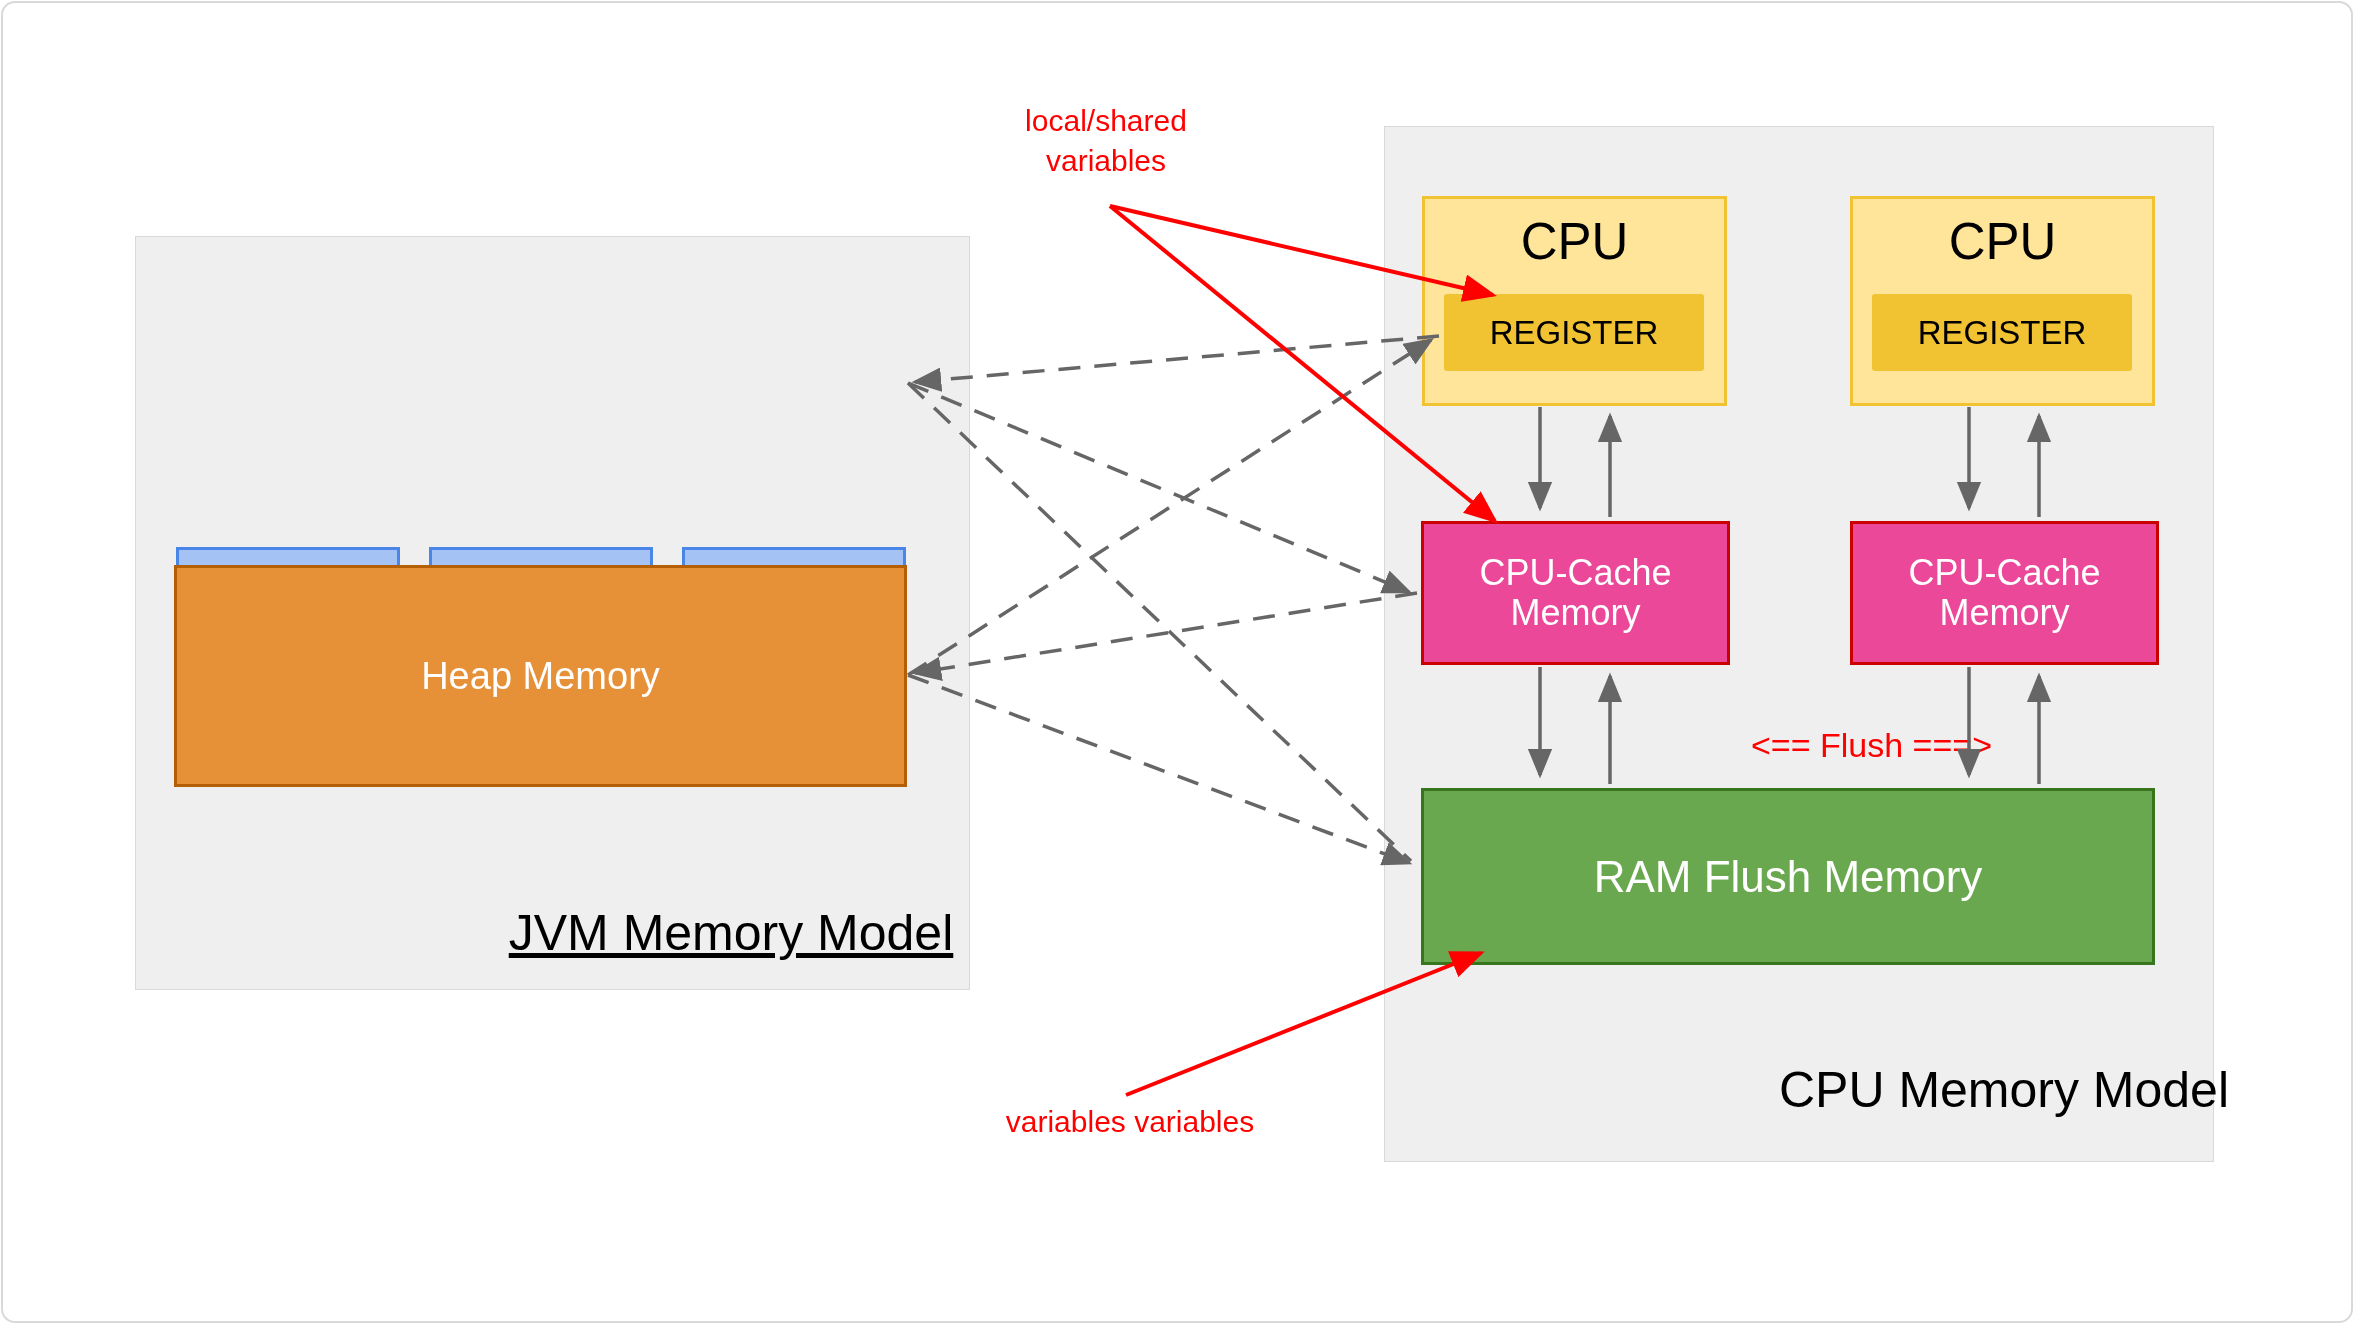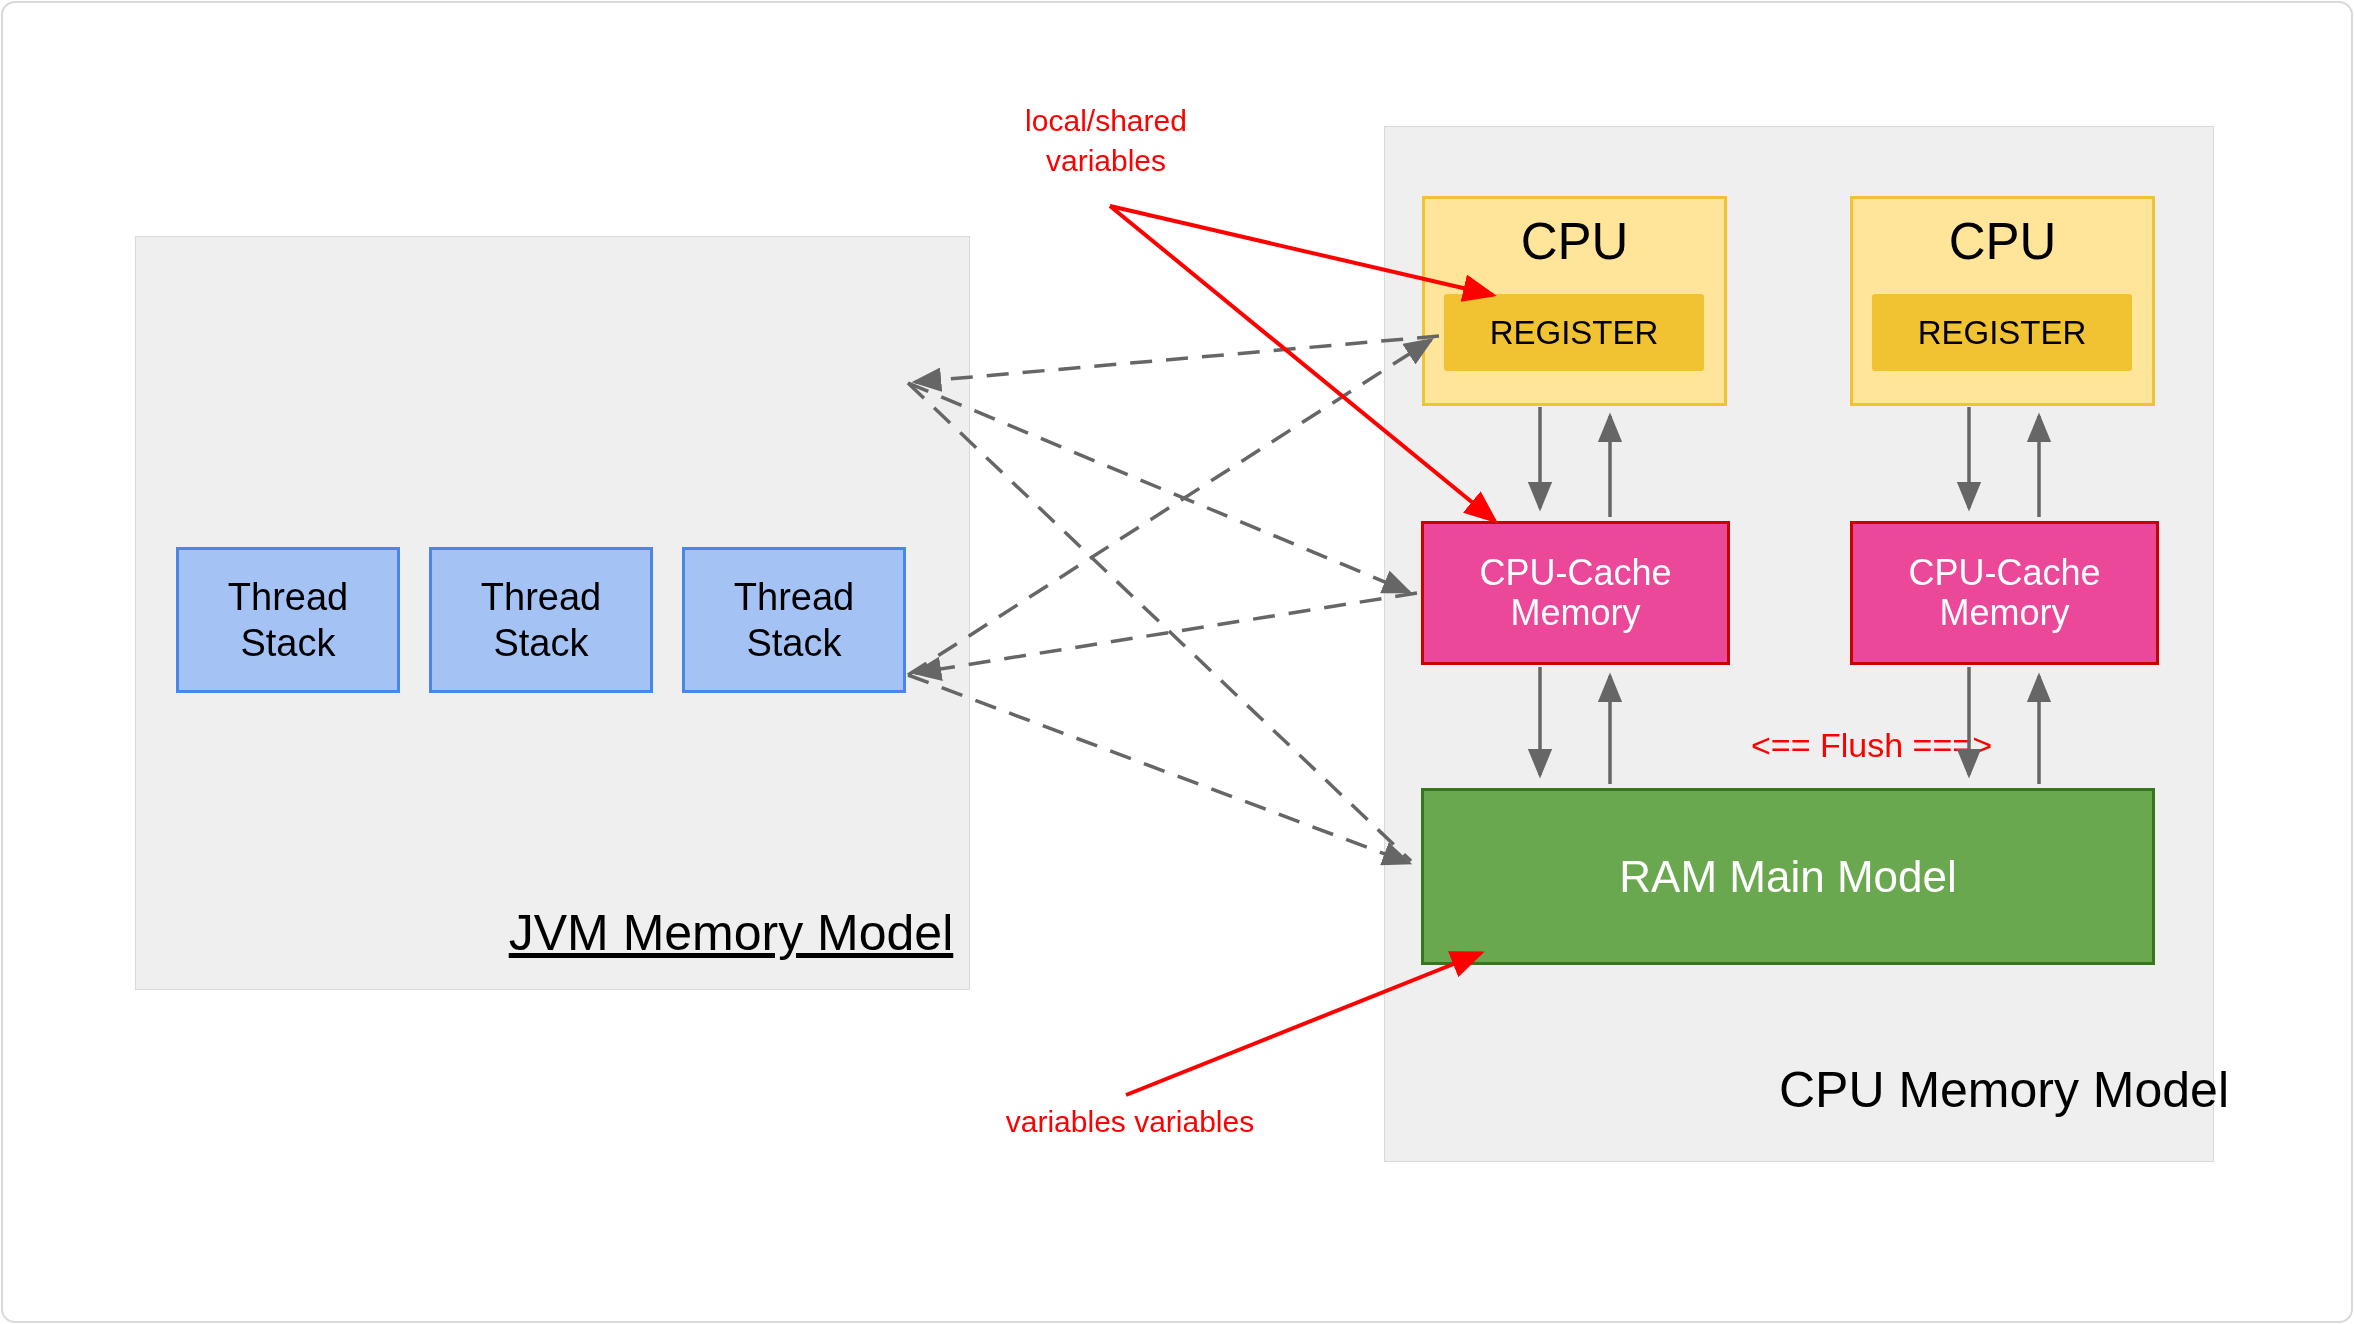--- a/index.html
+++ b/index.html
@@ -31,20 +31,23 @@
     </div>
     <div class="box ts" style="left:293px;">
       <span>Thread</span>
       <span>Stack</span>
     </div>
     <div class="box ts" style="left:546px;">
       <span>Thread</span>
       <span>Stack</span>
     </div>
   </div>
+  <div class="box heap">
+    <span>Heap Memory</span>
+  </div>
   <div class="panel-label" style="left:428px;top:904px;width:600px;text-decoration:underline;">JVM Memory Model</div>
 
   <div class="panel" style="left:1381px;top:123px;width:828px;height:1034px;"></div>
 
   <div class="box cpu-yellow" style="left:1419px;">
     <div class="cpu-title">CPU</div>
     <div class="register">
       <span>REGISTER</span>
     </div>
   </div>
@@ -58,21 +61,21 @@
     <div class="register">
       <span>REGISTER</span>
     </div>
   </div>
   <div class="box cache" style="left:1847px;">
     <span>CPU-Cache</span>
     <span>Memory</span>
   </div>
 
   <div class="box ram">
-    <span>RAM Main Model</span>
+    <span>RAM Flush Memory</span>
   </div>
 
   <div class="flush" style="left:1589px;top:721px;width:400px;">&lt;== Flush ===&gt;</div>
   <div class="panel-label" style="left:1701px;top:1061px;width:600px;">CPU Memory Model</div>
 
   <div class="red-note" style="left:950px;top:98px;width:306px;">
     <div>local/shared</div>
     <div>variables</div>
   </div>
   <div class="red-note" style="left:927px;top:1099px;width:400px;">variables variables</div>

